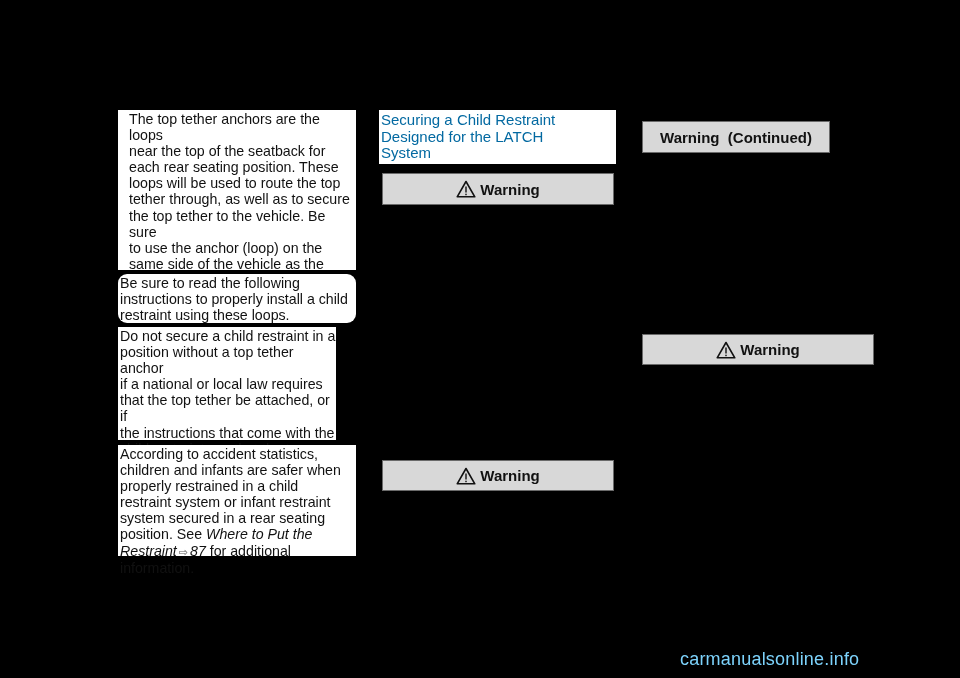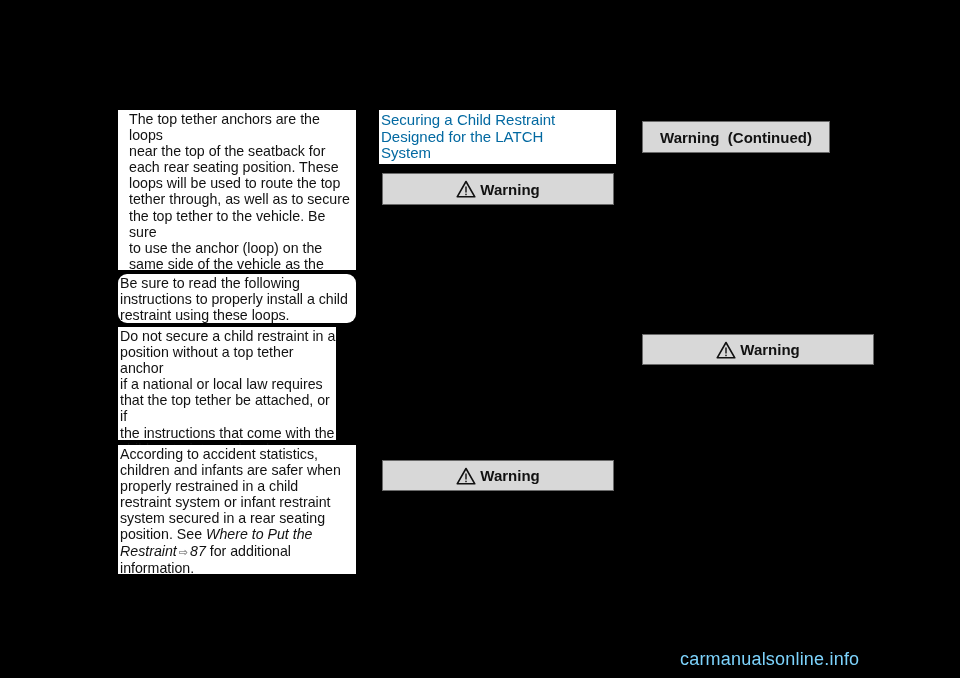--- a/index.html
+++ b/index.html
@@ -48,21 +48,21 @@
 restraint using these loops.</div>
 
 <div class="tb" style="left:118px; top:327px; width:218px; height:113px;">Do not secure a child restraint in a
 position without a top tether anchor
 if a national or local law requires
 that the top tether be attached, or if
 the instructions that come with the
 child restraint say that the top tether
 must be attached.</div>
 
-<div class="tb" style="left:118px; top:445px; width:238px; height:129px;"><span>According to accident statistics,
+<div class="tb" style="left:118px; top:445px; width:238px; height:111px;"><span>According to accident statistics,
 children and infants are safer when
 properly restrained in a child
 restraint system or infant restraint
 system secured in a rear seating
 position. See </span><i>Where to Put the
 Restraint</i><span style="font-size:11px;color:#555;margin:0 2px;">⇨</span><i>87</i><span> for additional
 information.</span></div>
 
 <div class="heading" style="left:379px; top:110px; width:237px; height:54px;">Securing a Child Restraint
 Designed for the LATCH

